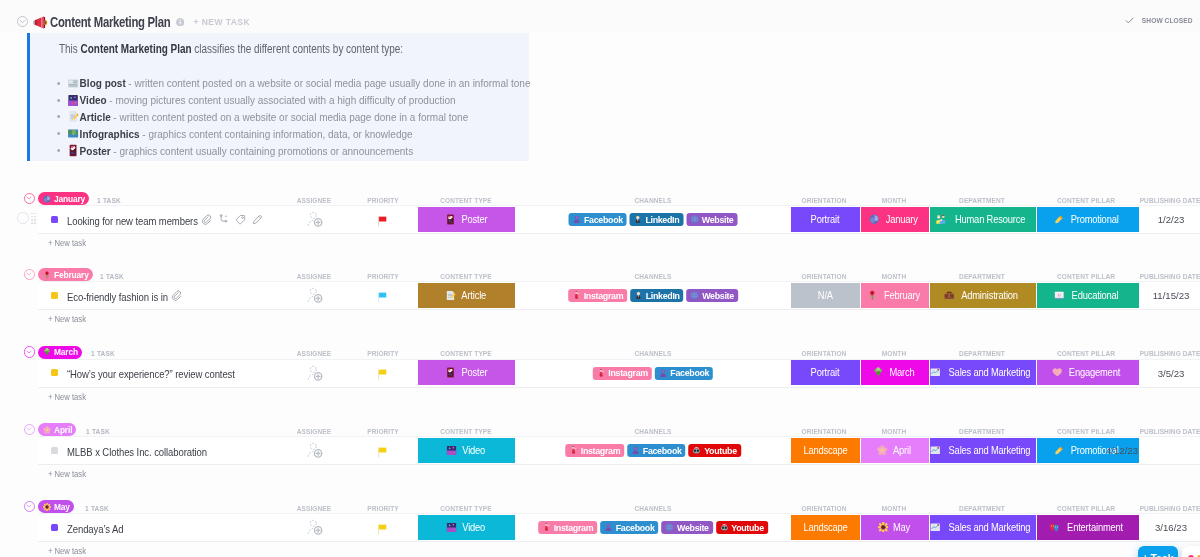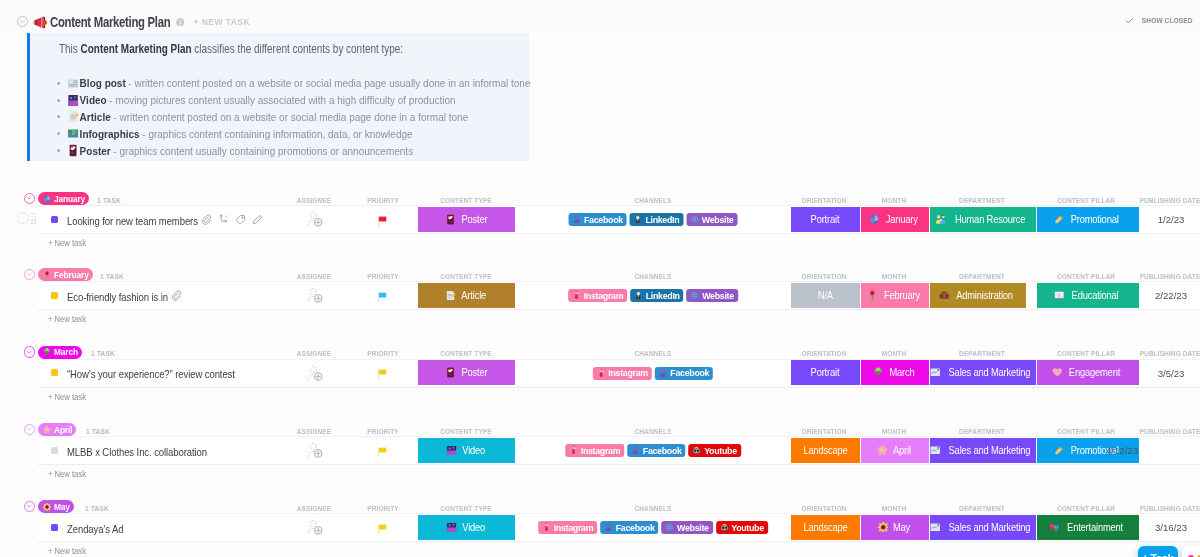--- a/index.html
+++ b/index.html
@@ -505,21 +505,21 @@
             <svg viewBox="0 0 36 36" width="10.5" height="10.5">
               <path fill="#5C913B" d="M16.6 16 h2.8 v18 h-2.8 Z"></path>
               <path fill="#77B255" d="M17 24 q-7.5 -0.5 -9 -6.5 q7.5 -0.5 9 6.5 Z M19 28 q7.5 -0.5 9 -6.5 q-7.5 -0.5 -9 6.5 Z"></path>
               <path fill="#DD2E44" d="M18 1.5 c4.8 0 7.8 3.2 7.8 8.2 c0 5.4 -3.4 8.8 -7.8 8.8 s-7.8 -3.4 -7.8 -8.8 c0 -5 3 -8.2 7.8 -8.2 Z"></path>
               <path fill="#BE1931" d="M18 5 c2.8 0 4.6 2.2 4.6 5 c0 3 -2 5.2 -4.6 5.2 s-4.6 -2.2 -4.6 -5.2 c0 -2.8 1.8 -5 4.6 -5 Z"></path>
               <path fill="#A0041E" d="M18 8 c1.5 0 2.4 1.1 2.4 2.5 c0 1.5 -1 2.6 -2.4 2.6 s-2.4 -1.1 -2.4 -2.6 c0 -1.4 0.9 -2.5 2.4 -2.5 Z"></path>
             </svg>
           </span>
           <span>February</span>
         </span>
-<span class="cell" style="left:891.5px;width:96px;background:#b08a22">
+<span class="cell" style="left:891.5px;width:106px;background:#b08a22">
           <span class="cem">
             <svg viewBox="0 0 36 36" width="10.5" height="10.5">
               <path fill="#662113" d="M13 6 h10 a3 3 0 0 1 3 3 v4 h-3 v-3 a1 1 0 0 0 -1 -1 h-8 a1 1 0 0 0 -1 1 v3 h-3 v-4 a3 3 0 0 1 3 -3 Z"></path>
               <rect x="2" y="12" width="32" height="19" rx="3" fill="#8A4B38"></rect>
               <rect x="15" y="18" width="6" height="5" rx="1" fill="#FFCC4D"></rect>
               <rect x="2" y="19" width="32" height="3" fill="#662113"></rect>
             </svg>
           </span>
           <span>Administration</span>
         </span>
@@ -528,21 +528,21 @@
             <svg viewBox="0 0 36 36" width="10.5" height="10.5">
               <rect x="3" y="6" width="30" height="24" rx="1.5" fill="#F2F6F9"></rect>
               <rect x="6" y="9" width="24" height="17" rx="1" fill="#FDEAF3"></rect>
               <path fill="#E9B3D0" d="M13 12 h5 v11 h-5 Z"></path>
               <path fill="#C5D9EE" d="M19 14 h5 v9 h-5 Z"></path>
               <rect x="3" y="27" width="30" height="3" fill="#5B7EB8"></rect>
             </svg>
           </span>
           <span>Educational</span>
         </span>
-<span class="pubdate" style="left:1133px">2/22/23</span>
+<span class="pubdate" style="left:1133px">11/15/23</span>
 </div>
 <span class="newtask">+ New task</span>
 </div>
 <div class="group" style="top:343.5px">
 <div class="grp-head">
 <span class="grp-toggle" style="border-color:#ee09e9">
           <svg viewBox="0 0 12 12" width="6" height="6">
             <path d="M2 4.3 L6 8 L10 4.3" fill="none" stroke="#ee09e9" stroke-width="1.5" stroke-linecap="round" stroke-linejoin="round"></path>
           </svg>
         </span>
@@ -944,21 +944,21 @@
 <span class="cell" style="left:891.5px;width:106px;background:#7849fb">
           <span class="cem">
             <svg viewBox="0 0 36 36" width="10.5" height="10.5">
               <rect x="2" y="5" width="32" height="26" rx="2" fill="#E1E8ED"></rect>
               <path fill="none" stroke="#3B88C3" stroke-width="2.5" d="M5 24 L12 16 L19 20 L31 8"></path>
               <path fill="#DD2E44" d="M31 8 h-6 v2 h3.6 l0 3.4 h2.4 Z"></path>
             </svg>
           </span>
           <span>Sales and Marketing</span>
         </span>
-<span class="cell" style="left:998.5px;width:102px;background:#15803d">
+<span class="cell" style="left:998.5px;width:102px;background:#a21caf">
           <span class="cem">
             <svg viewBox="0 0 36 36" width="10.5" height="10.5">
               <path fill="#DD2E44" d="M3 8 q8 -4 16 0 q1 12 -4 19 q-4 4 -8 0 q-5 -7 -4 -19 Z"></path>
               <circle cx="8" cy="14" r="1.6" fill="#fff"></circle>
               <circle cx="15" cy="14" r="1.6" fill="#fff"></circle>
               <path fill="#3B88C3" d="M17 11 q8 -4 16 0 q1 12 -4 19 q-4 4 -8 0 q-5 -7 -4 -19 Z"></path>
               <circle cx="22" cy="17" r="1.6" fill="#fff"></circle>
               <circle cx="29" cy="17" r="1.6" fill="#fff"></circle>
             </svg>
           </span>

